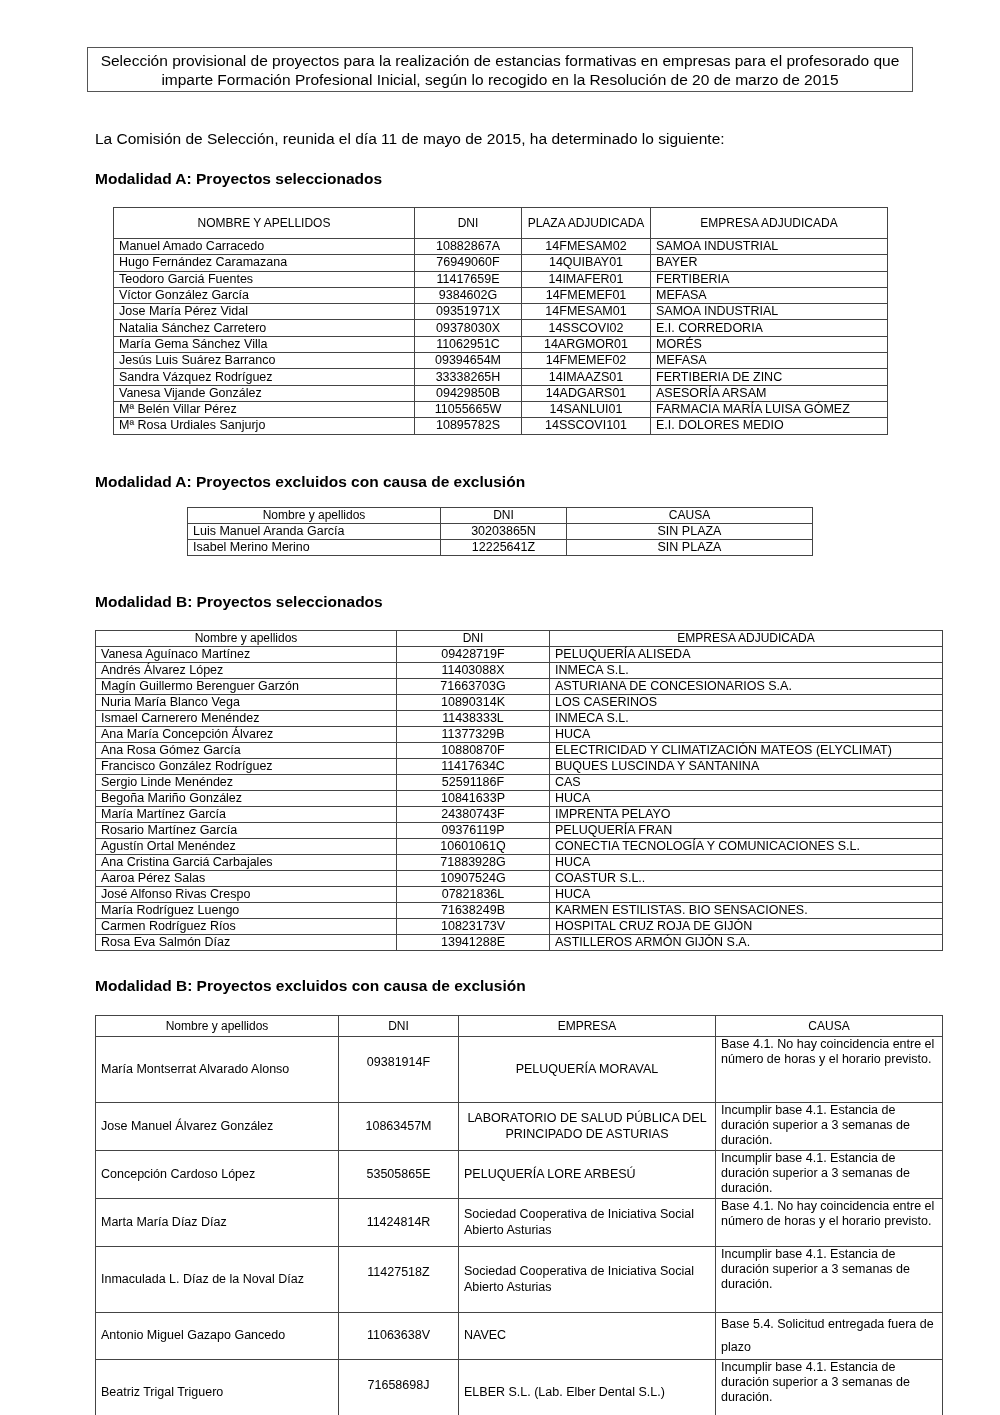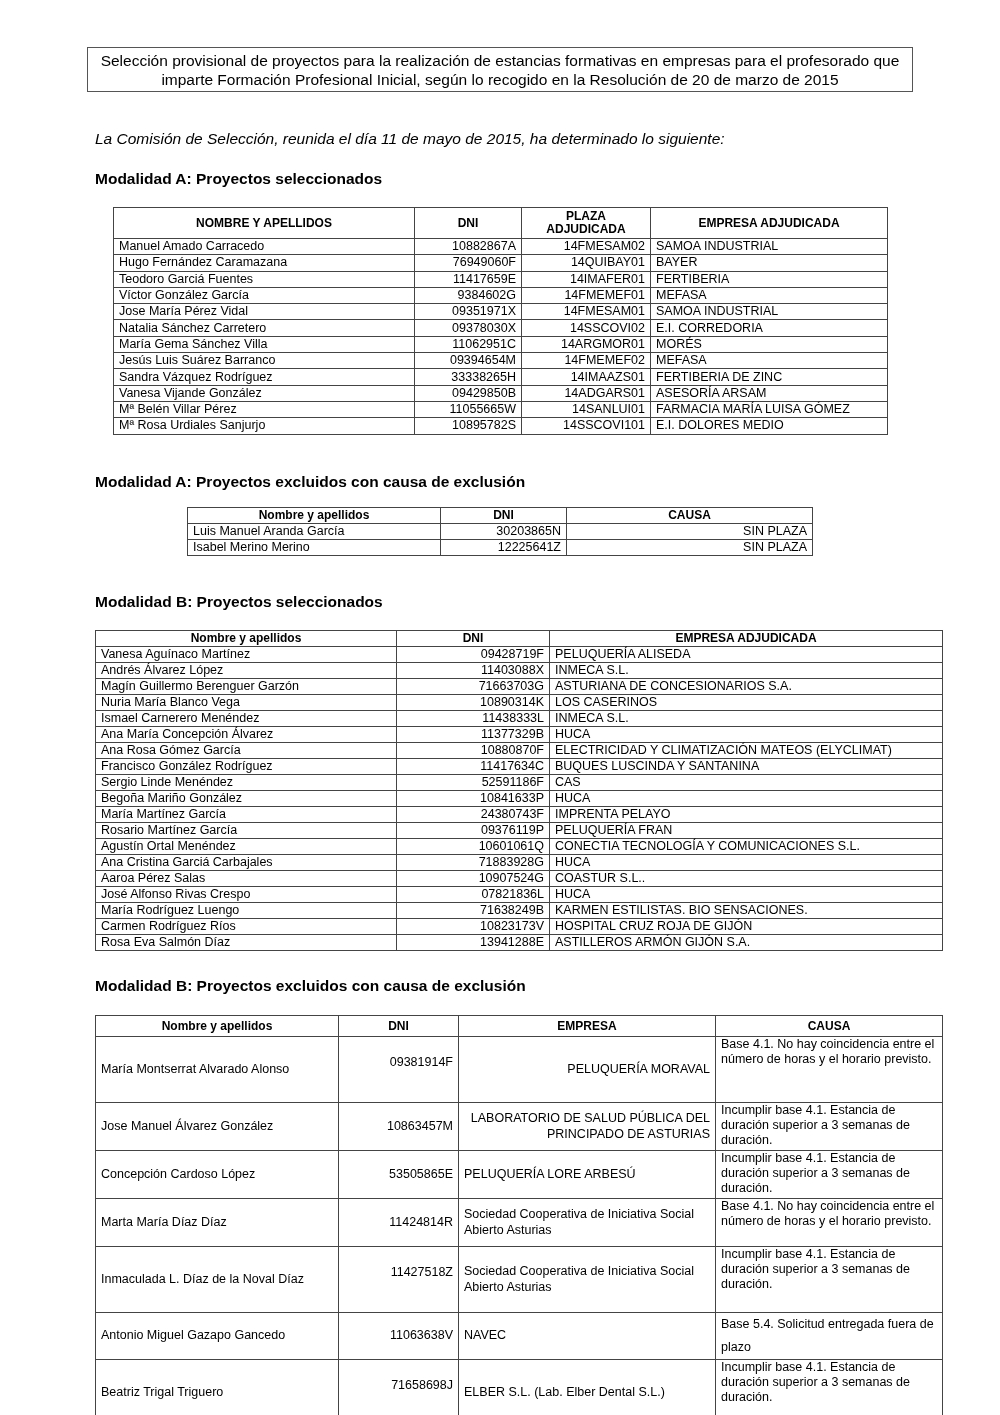--- a/index.html
+++ b/index.html
@@ -1,23 +1,23 @@
 <!DOCTYPE html>
 <html><head>
 <meta charset="utf-8">
 <style>
   html, body { margin: 0; padding: 0; background: #ffffff; }
   body { width: 1000px; height: 1415px; position: relative; font-family: "Liberation Sans", sans-serif; color: #000; overflow: hidden; }
   .title-box { position: absolute; left: 87px; top: 47px; width: 826px; border: 1.5px solid #555; text-align: center; font-size: 15.5px; line-height: 19px; padding: 3px 4px 2px; box-sizing: border-box; }
-  .intro { position: absolute; left: 95px; top: 130px; font-size: 15.5px; font-style: italic; }
+  .intro { position: absolute; left: 95px; top: 130px; font-size: 15.5px; }
   .sec-heading { position: absolute; left: 95px; font-size: 15.5px; font-weight: bold; }
   table { position: absolute; border-collapse: collapse; font-size: 12.5px; }
   td, th { border: 1px solid #444; padding: 0 5px; line-height: 15px; height: 15px; }
-  th { font-weight: bold; text-align: center; font-size: 12px; }
-  .c { text-align: right; }
+  th { font-weight: normal; text-align: center; font-size: 12px; }
+  .c { text-align: center; }
   .l { text-align: left; }
   #tA td { height: 15.3px; }
   #tBx td { font-size: 12.5px; line-height: 15.5px; padding: 0 5px; }
   #tBx td.vmid { vertical-align: middle; }
   #tBx td.vtop { vertical-align: top; padding-top: 18px; }
 </style>
 </head>
 <body>
 
 <div class="title-box">Selección provisional de proyectos para la realización de estancias formativas en empresas para el profesorado que imparte Formación Profesional Inicial, según lo recogido en la Resolución de 20 de marzo de 2015</div>

